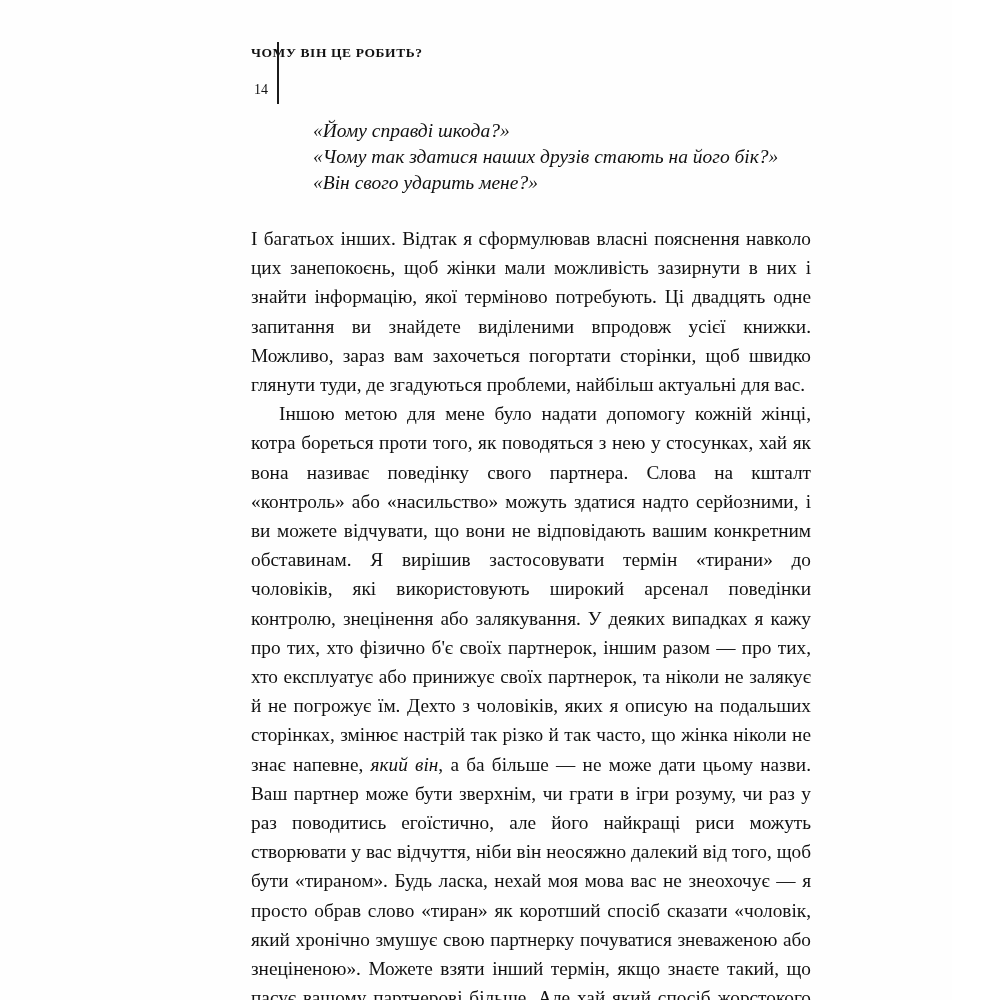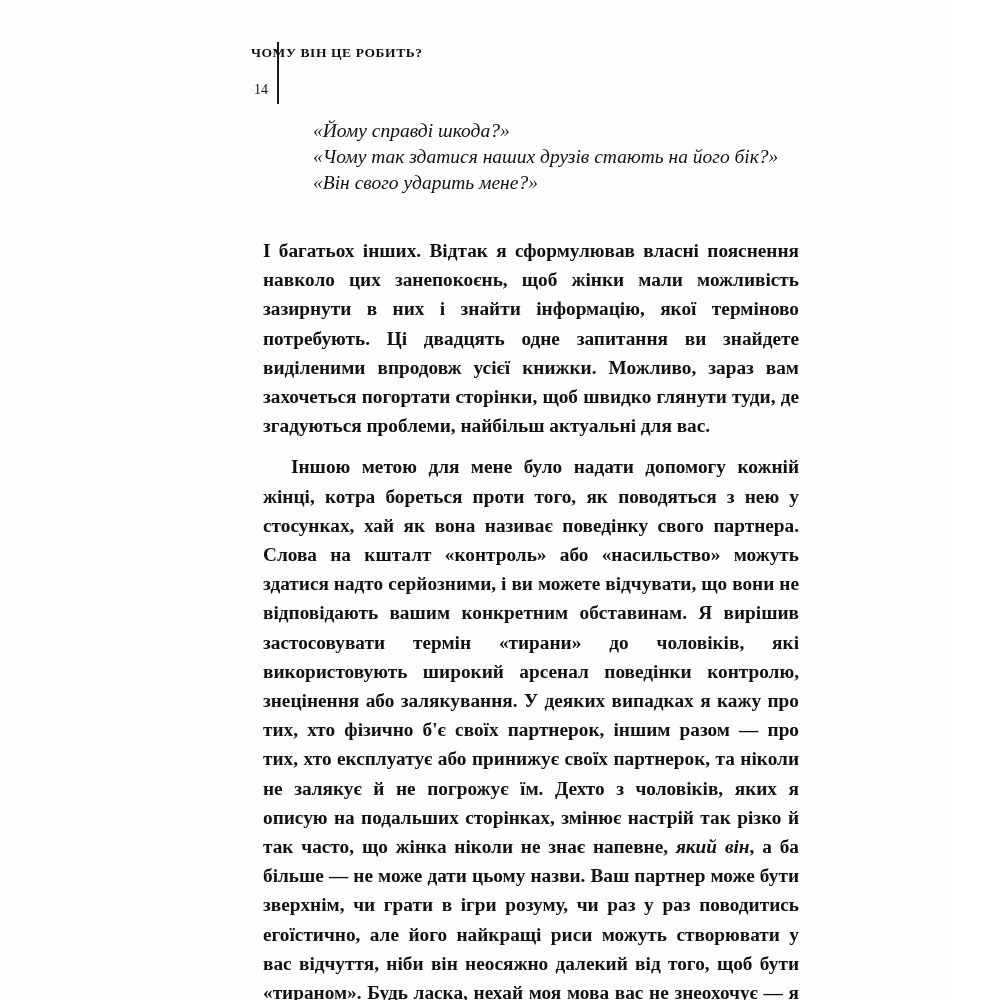--- a/index.html
+++ b/index.html
@@ -91,23 +91,22 @@
     width: 560px;
     font-family: "Liberation Serif", serif;
     font-size: 19.3px;
     line-height: 29.2px;
     color: #111111;
     text-align: justify;
     text-justify: inter-word;
     hyphens: manual;
   }
   .body-text p {
-    margin: 12px;
+    margin: 0;
     text-indent: 28px;
-    font-weight: bold;
   }
   .body-text p.first {
     text-indent: 0;
   }
   .body-text i {
     font-style: italic;
   }
 </style>
 </head>
 <body>

